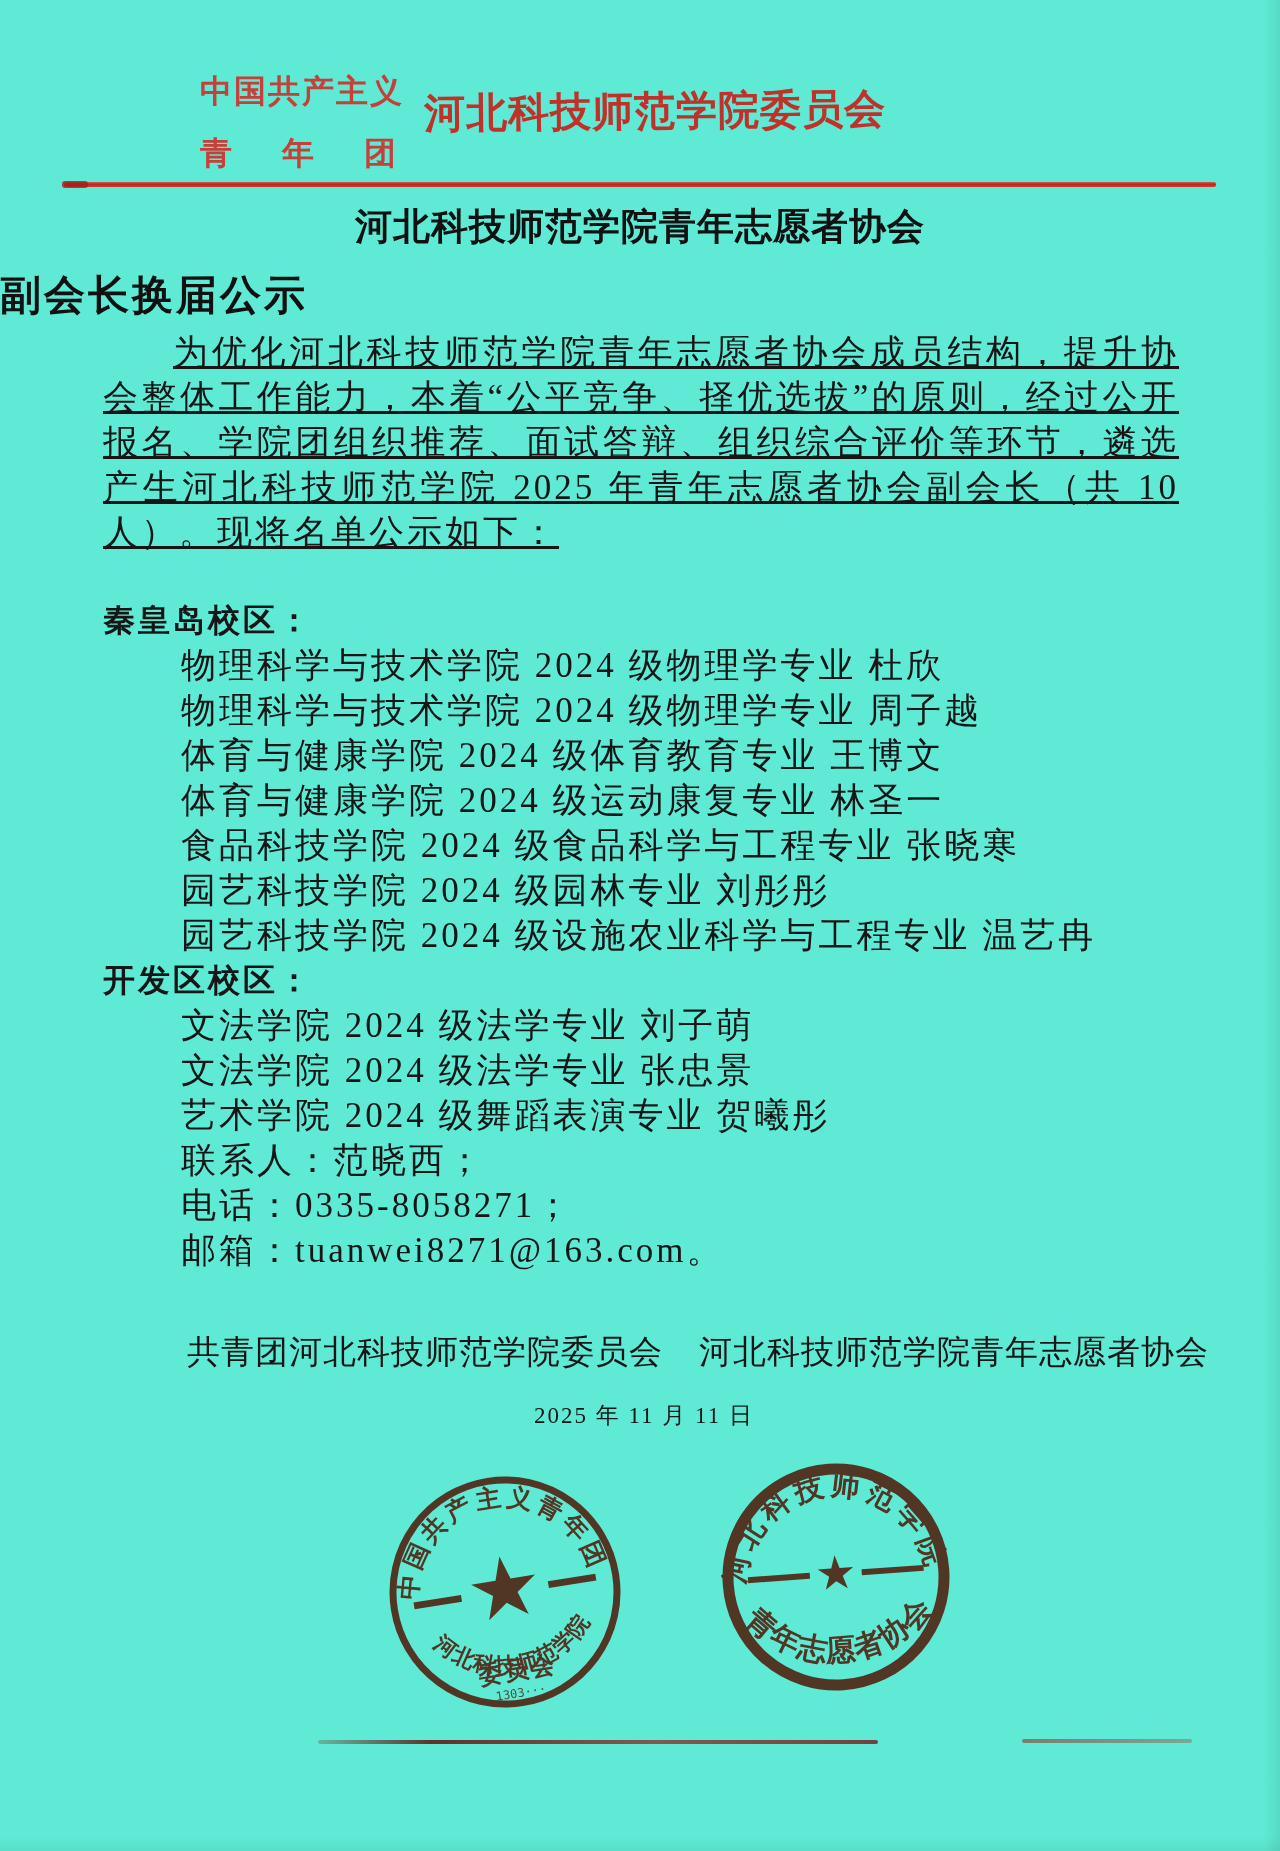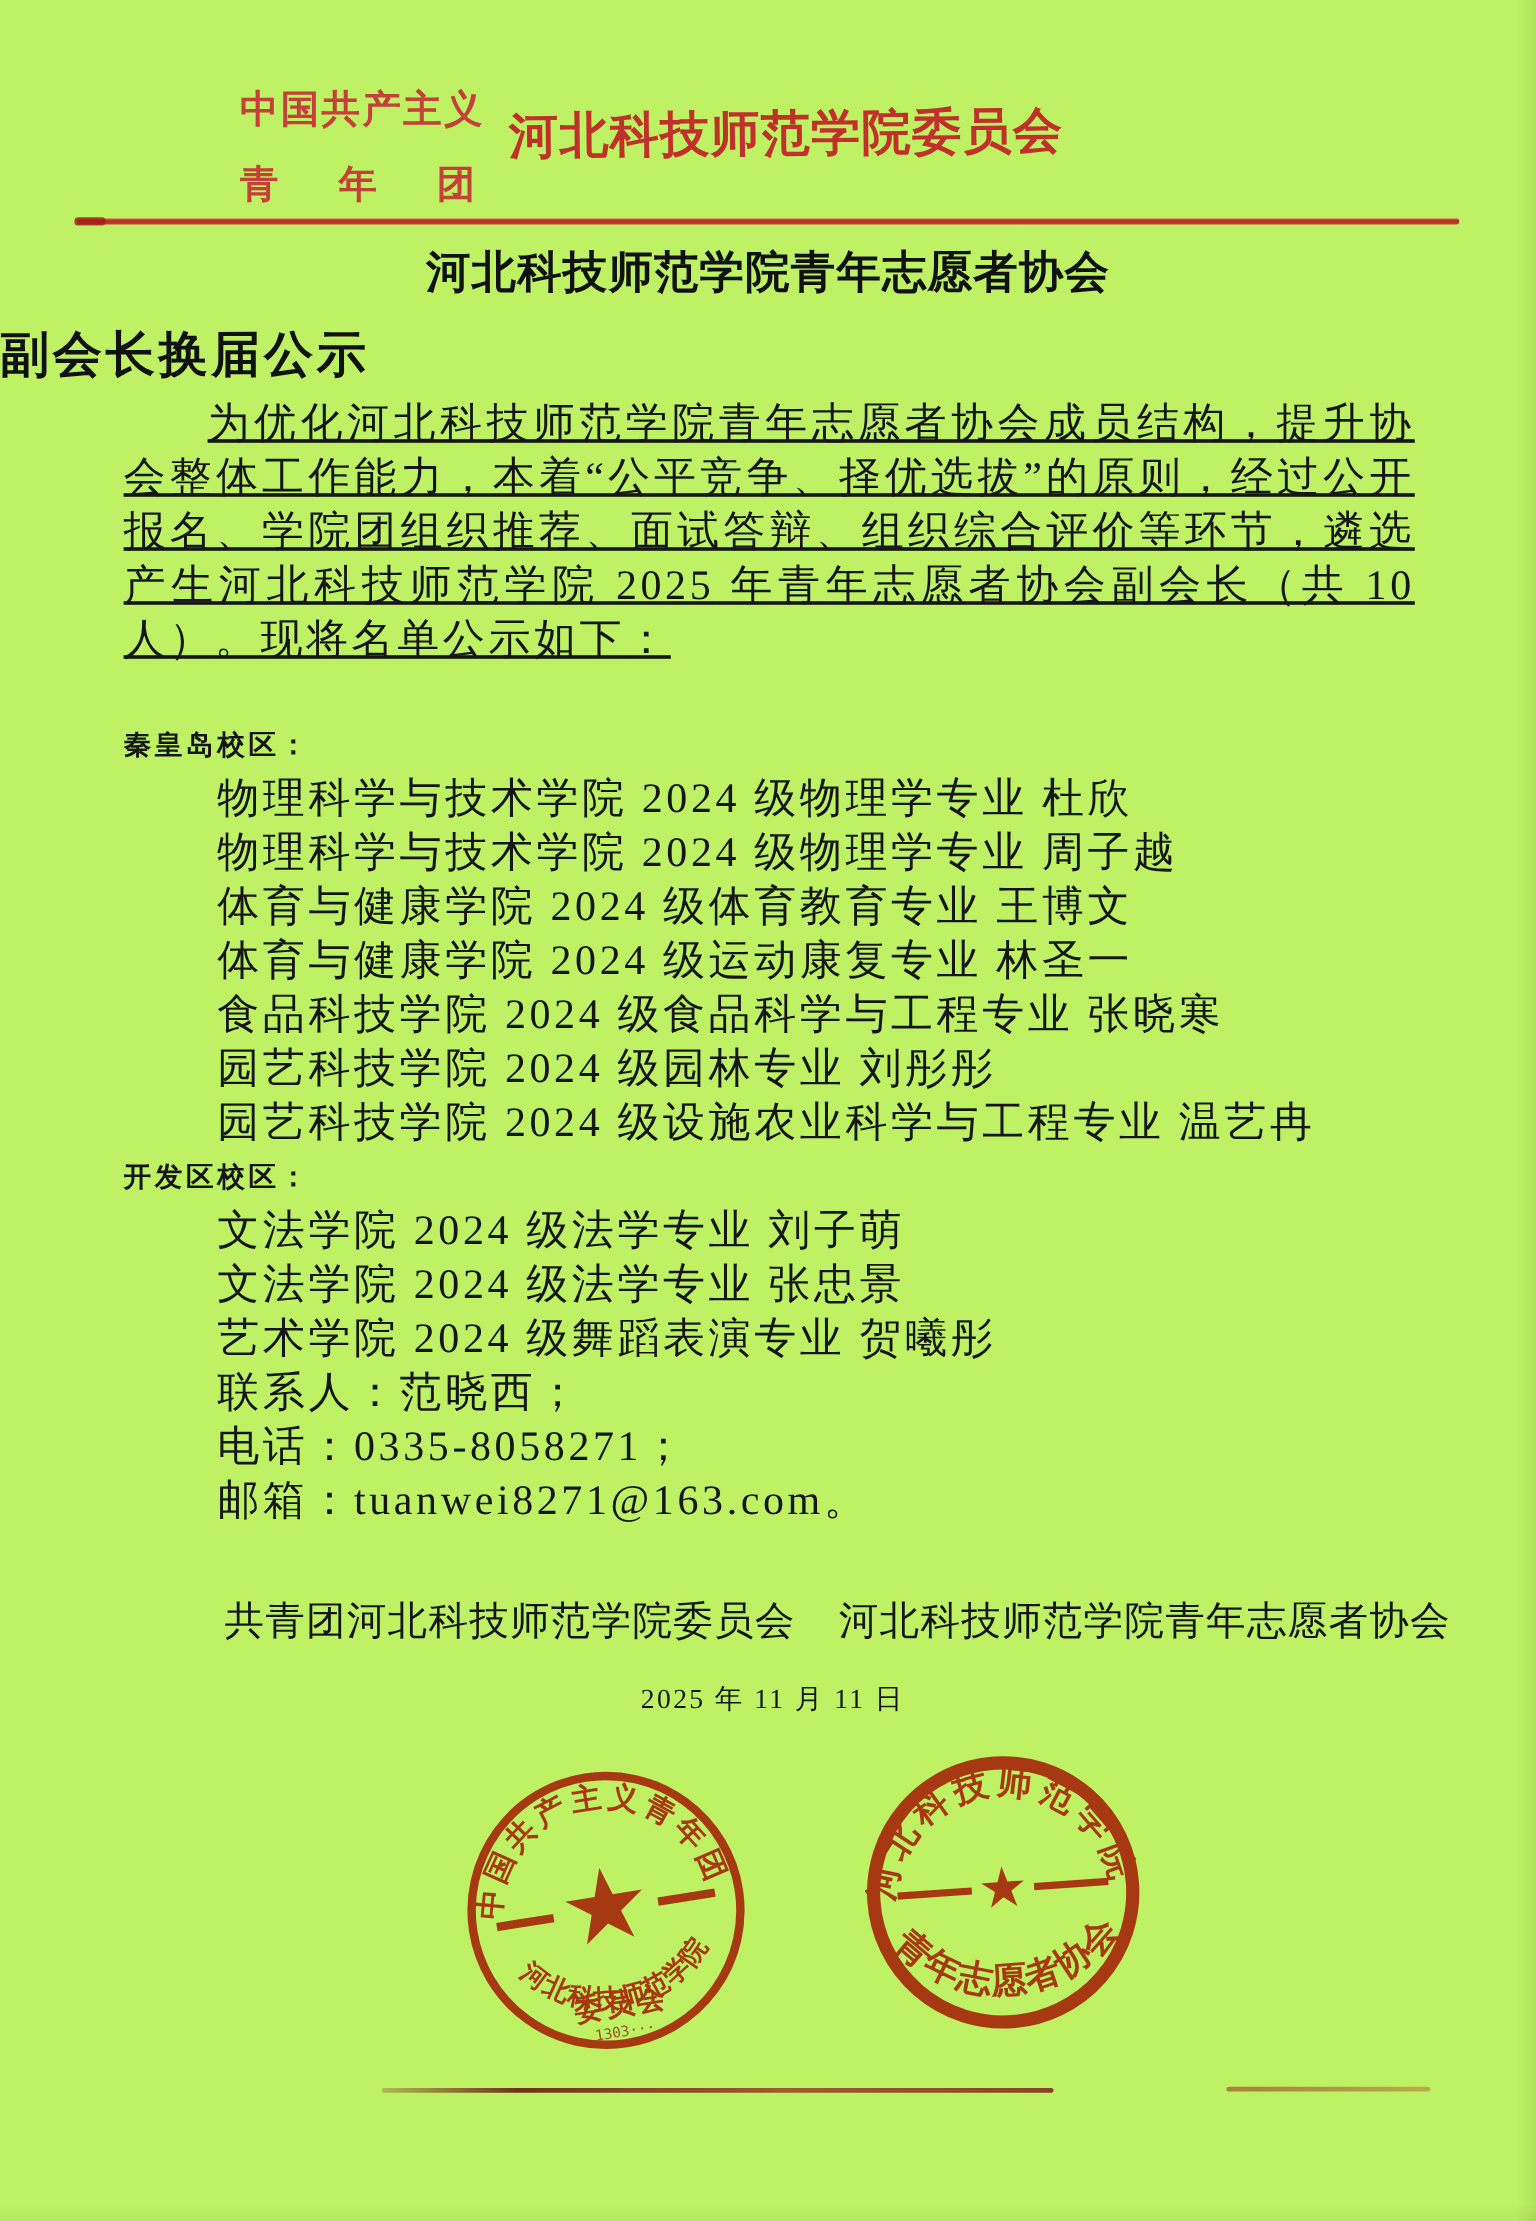--- a/index.html
+++ b/index.html
@@ -1,19 +1,19 @@
 <!DOCTYPE html>
 <html><head>
 <meta charset="utf-8">
 <style>
   html,body{margin:0;padding:0;background:#ffffff;}
   .page{
     position:relative;
     width:1280px;height:1851px;
-    background:#bef264;
+    background:#5eead4;
     overflow:hidden;
     font-family:"Liberation Serif","DejaVu Serif",serif;
     color:#1b1b1b;
   }
   
   .letterhead-left{
     position:absolute;left:200px;top:70px;width:212px;
     color:#c5403a;font-family:"Liberation Serif","DejaVu Serif",serif;
   }
   .org-line1{font-size:32px;letter-spacing:2px;font-weight:bold;white-space:nowrap;}
@@ -44,21 +44,21 @@
     font-size:41px;font-weight:bold;letter-spacing:3px;color:#111;
   }
   
   .content{
     position:absolute;left:103px;top:330px;width:1076px;
     font-size:35px;line-height:45px;letter-spacing:3px;color:#161616;
   }
   .intro{margin:0;text-indent:2em;text-align:justify;text-decoration:underline;}
   .campus-name{
     font-family:"Liberation Sans","DejaVu Sans",sans-serif;
-    font-weight:bold;font-size:23px;
+    font-weight:bold;font-size:32px;
   }
   .campus-first{margin-top:43px;}
   .member{padding-left:78px;white-space:nowrap;}
   .notice{margin:55px 0 0 0;text-indent:2em;text-align:justify;}
   .contact-line{padding-left:78px;white-space:nowrap;}
   
   .sig-row{
     margin-top:57px;padding-left:84px;display:flex;gap:36px;white-space:nowrap;
     font-size:33px;letter-spacing:1px;
   }

